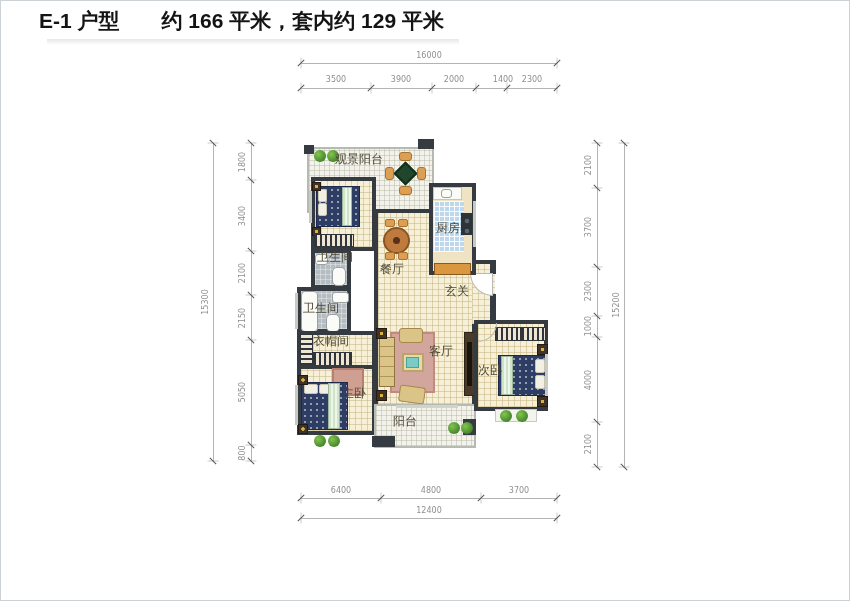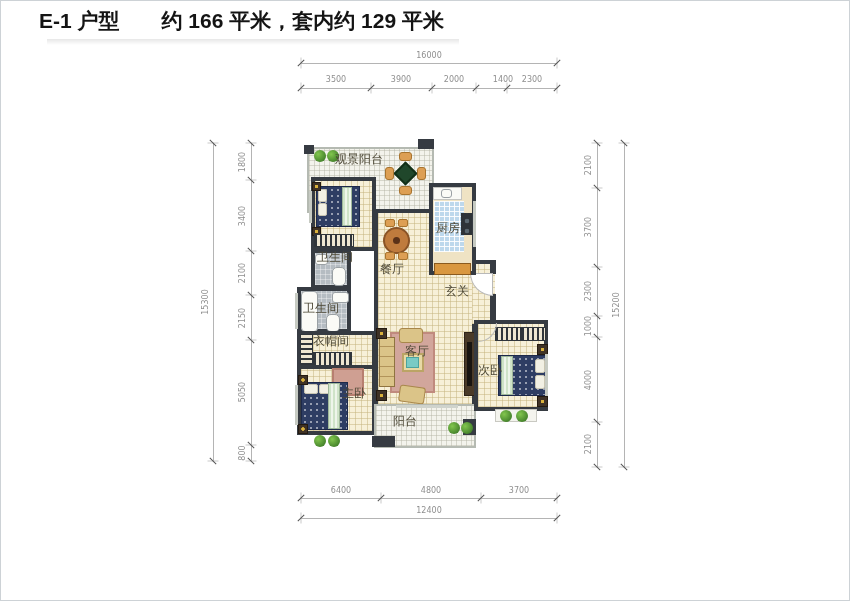--- a/index.html
+++ b/index.html
@@ -238,21 +238,21 @@
   <div class="win" style="left:308px;top:190px;width:3px;height:32px"></div>
   <div class="win" style="left:294px;top:292px;width:3px;height:36px"></div>
   <div class="win" style="left:294px;top:384px;width:3px;height:40px"></div>
   <div class="win" style="left:544px;top:353px;width:3px;height:42px"></div>
   <div class="win" style="left:472px;top:200px;width:3px;height:46px"></div>
 
   <span class="label" style="left:358px;top:158px">观景阳台</span>
   <span class="label" style="left:447px;top:227px">厨房</span>
   <span class="label" style="left:391px;top:268px">餐厅</span>
   <span class="label" style="left:456px;top:290px">玄关</span>
-  <span class="label" style="left:416px;top:350px">客厅</span>
+  <span class="label" style="left:440px;top:350px">客厅</span>
   <span class="label" style="left:334px;top:256px">卫生间</span>
   <span class="label" style="left:320px;top:307px">卫生间</span>
   <span class="label" style="left:330px;top:340px">衣帽间</span>
   <span class="label" style="left:353px;top:392px">主卧</span>
   <span class="label" style="left:489px;top:369px">次卧</span>
   <span class="label" style="left:404px;top:420px">阳台</span>
 
 </div>
 
 </body></html>

